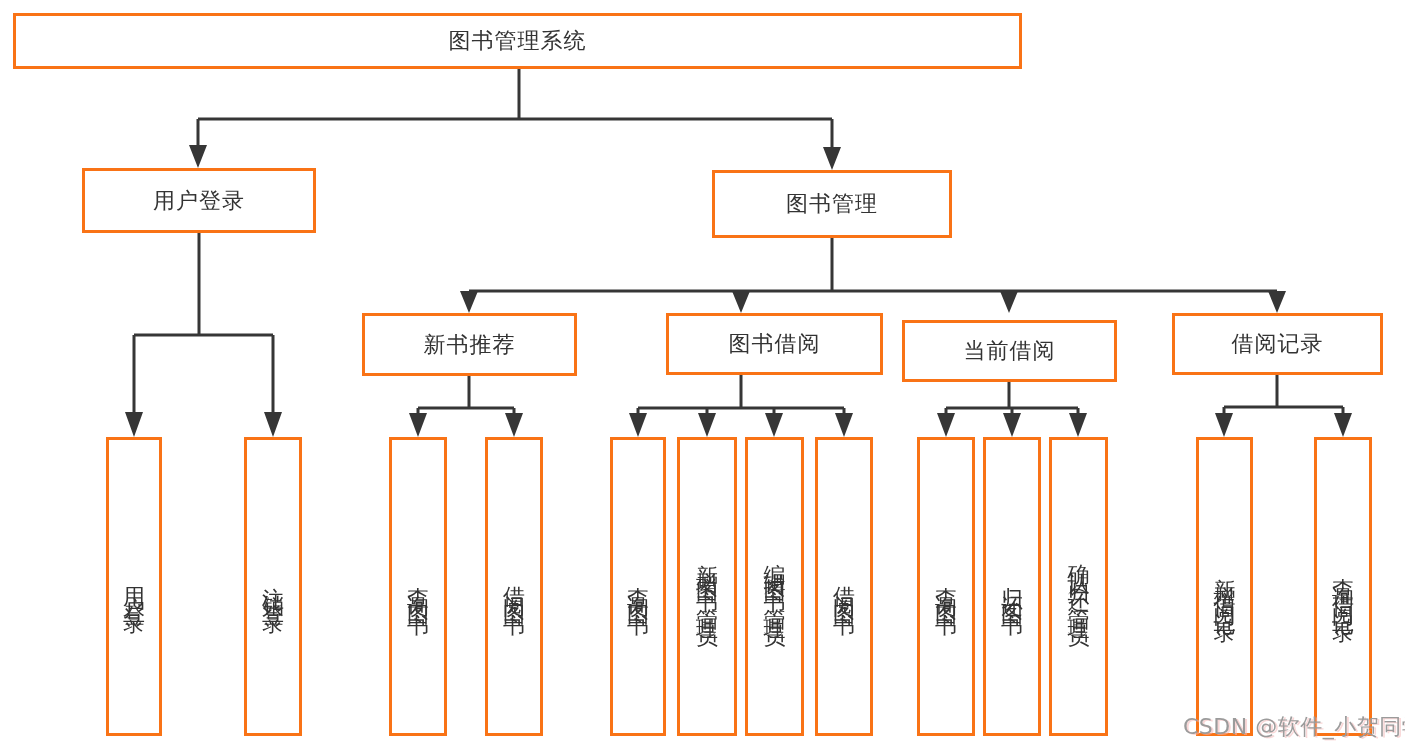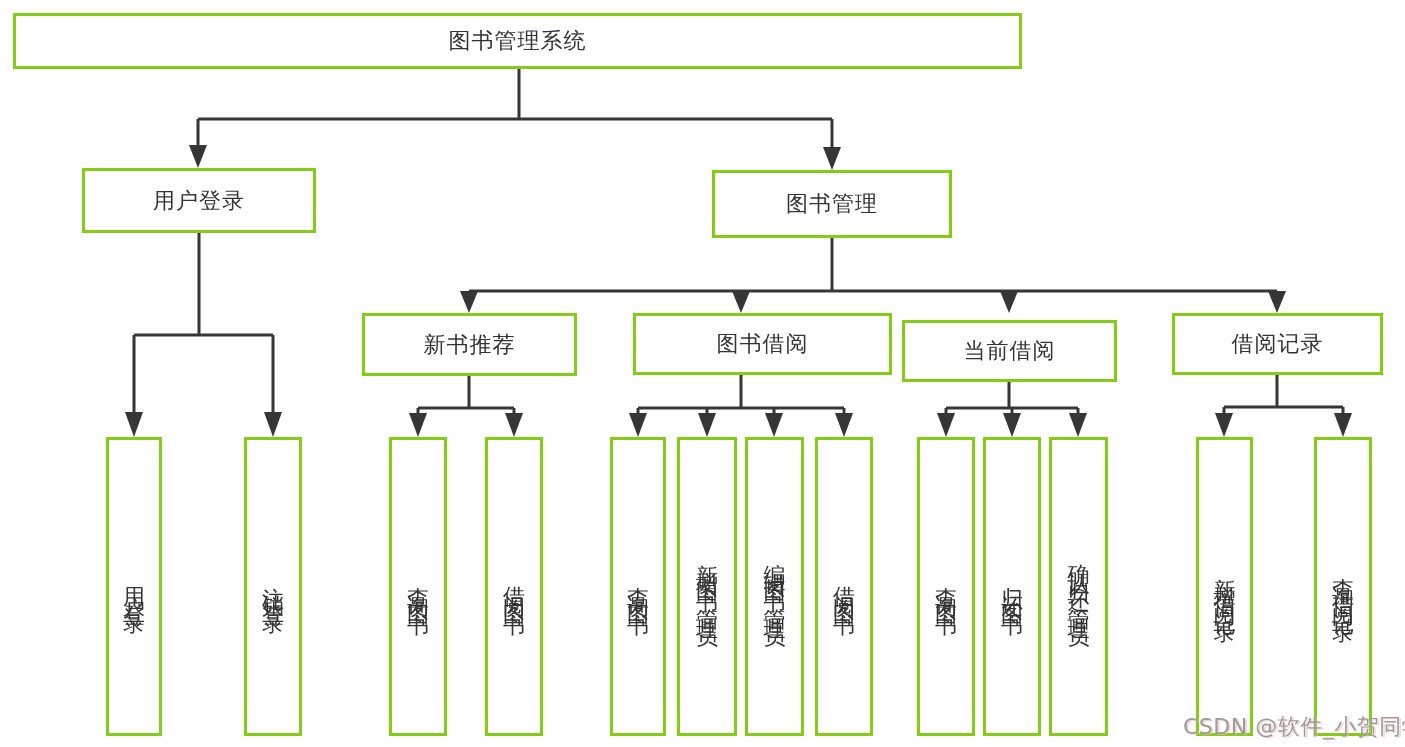--- a/index.html
+++ b/index.html
@@ -8,21 +8,21 @@
     width:1405px;height:747px;
     background:#ffffff;
     font-family:"DejaVu Sans","Liberation Sans",sans-serif;
     color:#333333;
     overflow:hidden;
   }
   #connectors{position:absolute;left:0;top:0;z-index:1;}
   .box{
     position:absolute;
     box-sizing:border-box;
-    border:3px solid #84cc16;
+    border:3px solid #f97316;
     background:#ffffff;
     display:flex;align-items:center;justify-content:center;
     z-index:2;
   }
   .hbox span{
     font-size:22px;
     letter-spacing:1px;
     white-space:nowrap;
   }
   .vbox span{
@@ -78,21 +78,21 @@
   <div class="box hbox" style="left:82px;top:168px;width:234px;height:65px">
     <span>用户登录</span>
   </div>
   <div class="box hbox" style="left:712px;top:170px;width:240px;height:68px">
     <span>图书管理</span>
   </div>
 
   <div class="box hbox" style="left:362px;top:313px;width:215px;height:63px">
     <span>新书推荐</span>
   </div>
-  <div class="box hbox" style="left:633px;top:313px;width:259px;height:62px">
+  <div class="box hbox" style="left:666px;top:313px;width:217px;height:62px">
     <span>图书借阅</span>
   </div>
   <div class="box hbox" style="left:902px;top:320px;width:215px;height:62px">
     <span>当前借阅</span>
   </div>
   <div class="box hbox" style="left:1172px;top:313px;width:211px;height:62px">
     <span>借阅记录</span>
   </div>
 
   <div class="box vbox" style="left:106px;top:437px;width:56px;height:299px">

